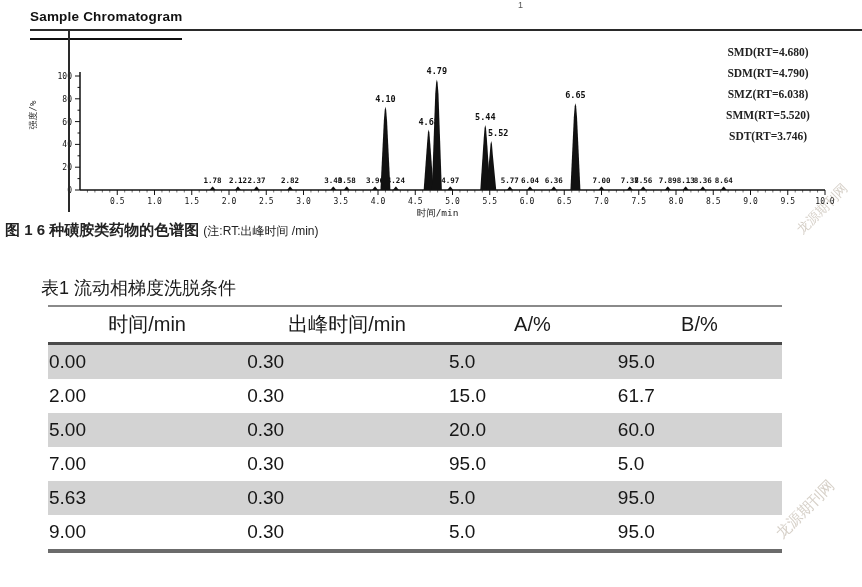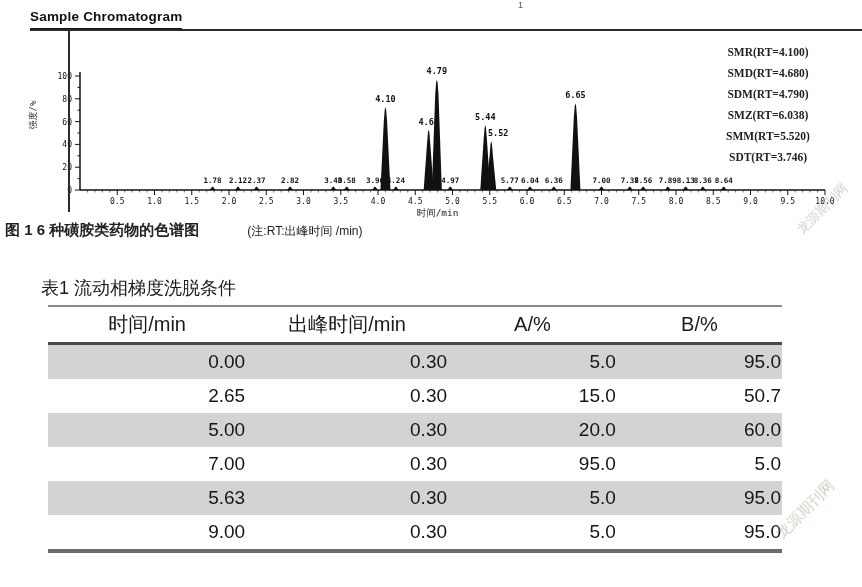--- a/index.html
+++ b/index.html
@@ -2,38 +2,38 @@
 <html><head>
 <meta charset="utf-8">
 <style>
   html,body{margin:0;padding:0;background:#fff;width:862px;height:587px;overflow:hidden;
     font-family:"Liberation Sans",sans-serif;color:#1b1b1b;}
   .abs{position:absolute;}
   #page{position:relative;width:862px;height:587px;background:#fff;}
 
   
   #fig-title{left:30px;top:9px;font-size:13.5px;font-weight:bold;letter-spacing:.2px;
-    color:#111;border-bottom:2.5px solid #111;padding-bottom:4px;}
+    color:#111;border-bottom:2.5px solid #111;padding-bottom:14px;}
   #fig-topline{left:30px;top:29px;right:0;height:1.5px;background:#2a2a2a;}
   #fig-leftline{left:68px;top:30px;width:1.5px;height:182px;background:#2a2a2a;}
   #top-mark{left:518px;top:0px;font-size:9px;color:#555;}
   #chromo-svg{left:0;top:0;}
   #legend{right:14px;top:42px;width:160px;text-align:center;
     font-family:"Liberation Serif",serif;font-weight:600;font-size:11.5px;color:#222;}
   #legend .legend-item{line-height:21px;}
   #caption{left:5px;top:221px;font-size:15px;font-weight:600;color:#222;}
-  #caption .note{font-size:12px;font-weight:400;margin-left:44px;}
+  #caption .note{font-size:12px;font-weight:400;}
 
   
   #table-title{left:41px;top:276px;font-size:18px;font-weight:500;color:#1a1a1a;}
   #grad-table{left:48px;top:305px;width:734px;}
   table{border-collapse:collapse;width:734px;border-top:2px solid #8a8a8a;
     border-bottom:4px solid #6b6b6b;font-family:"Liberation Sans",sans-serif;}
   th{font-size:20px;font-weight:400;color:#1a1a1a;height:33px;border-bottom:3px solid #4a4a4a;}
-  td{font-size:19px;font-weight:400;text-align:right;height:32px;color:#161616;}
+  td{font-size:19px;font-weight:400;text-align:left;height:32px;color:#161616;}
   tr.gray{background:#d3d3d3;}
 
   
   .watermark{color:rgba(164,150,132,.45);transform:rotate(-45deg);pointer-events:none;}
   #wm1{left:790px;top:200px;font-size:13px;}
   #wm2{left:768px;top:500px;font-size:15px;}
 </style>
 </head>
 <body>
 
@@ -230,21 +230,20 @@
       <text x="485.28000000000003" y="120.02000000000001" text-anchor="middle" font-size="8.5" font-family="&quot;DejaVu Sans Mono&quot;,monospace" font-weight="bold" fill="#111">5.44</text>
       <polygon points="486.23999999999995,190 489.63999999999993,154.98000000000002 490.53999999999996,143.98000000000002 491.23999999999995,140.98000000000002 491.93999999999994,143.98000000000002 492.84,154.98000000000002 496.23999999999995,190" fill="#111"></polygon>
       <text x="498.23999999999995" y="135.98000000000002" text-anchor="middle" font-size="8.5" font-family="&quot;DejaVu Sans Mono&quot;,monospace" font-weight="bold" fill="#111">5.52</text>
       <polygon points="570.425,190 573.8249999999999,117.36000000000001 574.7249999999999,106.36000000000001 575.425,103.36000000000001 576.125,106.36000000000001 577.025,117.36000000000001 580.425,190" fill="#111"></polygon>
       <text x="575.425" y="98.36000000000001" text-anchor="middle" font-size="8.5" font-family="&quot;DejaVu Sans Mono&quot;,monospace" font-weight="bold" fill="#111">6.65</text>
     </svg>
   <span id="fig-title" class="abs">Sample Chromatogram</span>
   <div id="fig-topline" class="abs"></div>
   <div id="fig-leftline" class="abs"></div>
   <div id="legend" class="abs">
-      <div class="legend-item">SMR(RT=4.100)</div>
       <div class="legend-item">SMD(RT=4.680)</div>
       <div class="legend-item">SDM(RT=4.790)</div>
       <div class="legend-item">SMZ(RT=6.038)</div>
       <div class="legend-item">SMM(RT=5.520)</div>
       <div class="legend-item">SDT(RT=3.746)</div>
     </div>
   <div id="caption" class="abs">
     <span>图 1  6 种磺胺类药物的色谱图</span>
     <span class="note">(注:RT:出峰时间 /min)</span>
   </div>
@@ -267,24 +266,24 @@
           </tr>
         </thead>
       <tbody id="tbody">
           <tr class="gray">
             <td>0.00</td>
             <td>0.30</td>
             <td>5.0</td>
             <td>95.0</td>
           </tr>
           <tr class="">
-            <td>2.65</td>
+            <td>2.00</td>
             <td>0.30</td>
             <td>15.0</td>
-            <td>50.7</td>
+            <td>61.7</td>
           </tr>
           <tr class="gray">
             <td>5.00</td>
             <td>0.30</td>
             <td>20.0</td>
             <td>60.0</td>
           </tr>
           <tr class="">
             <td>7.00</td>
             <td>0.30</td>

